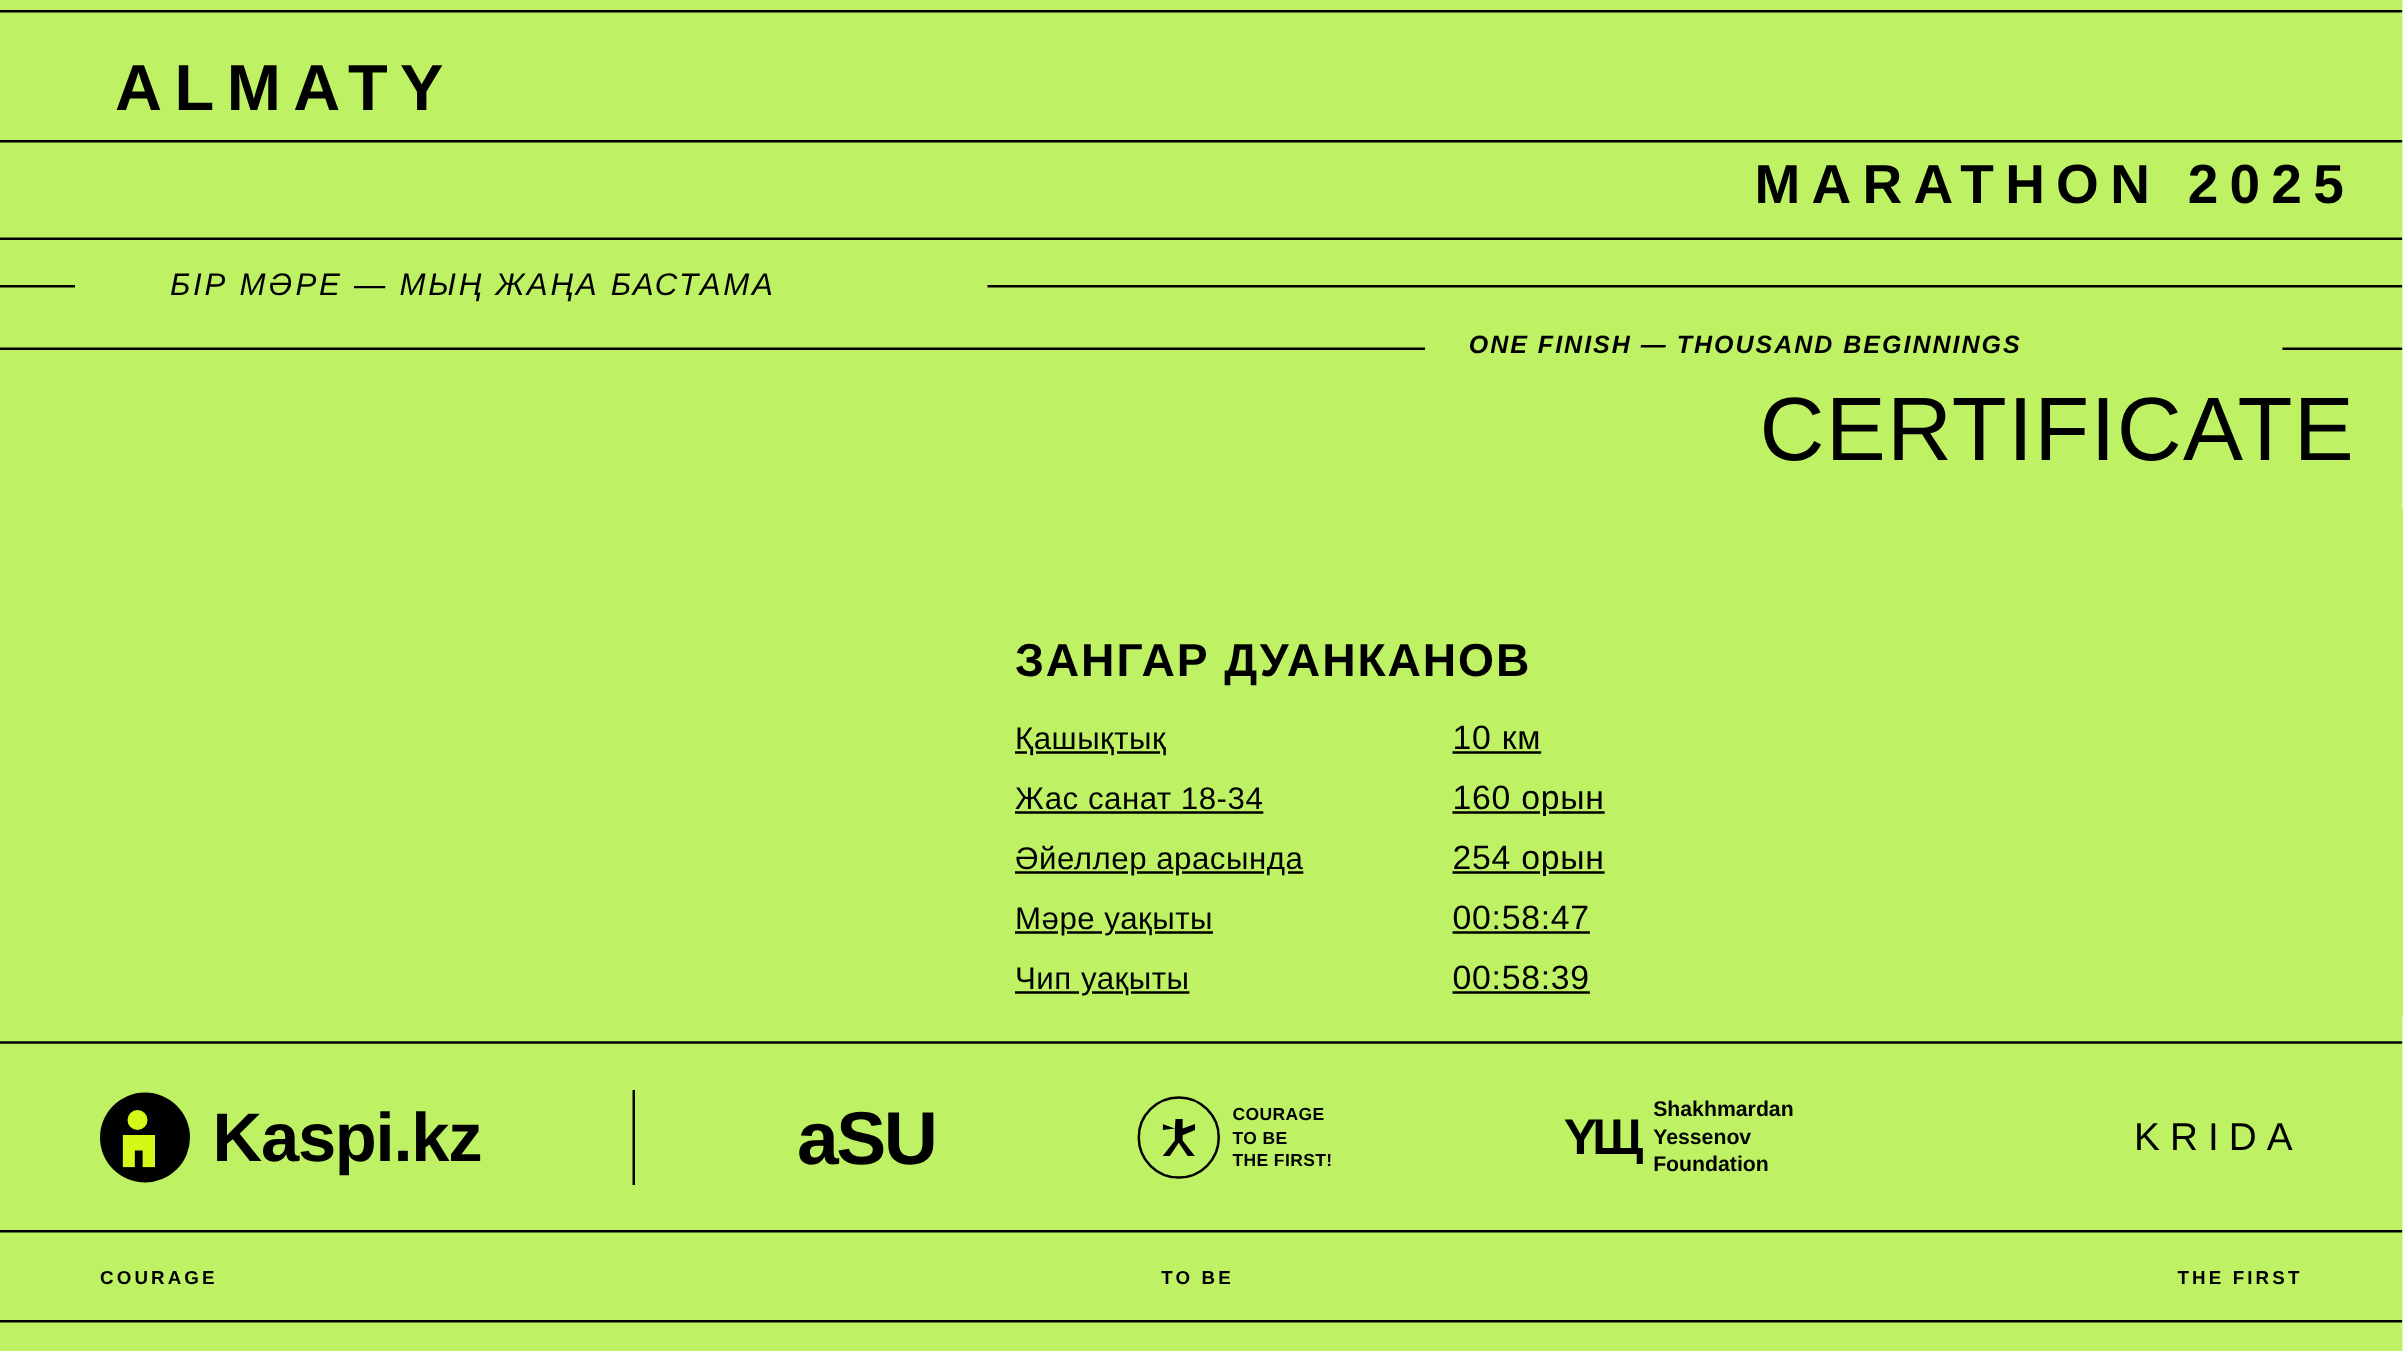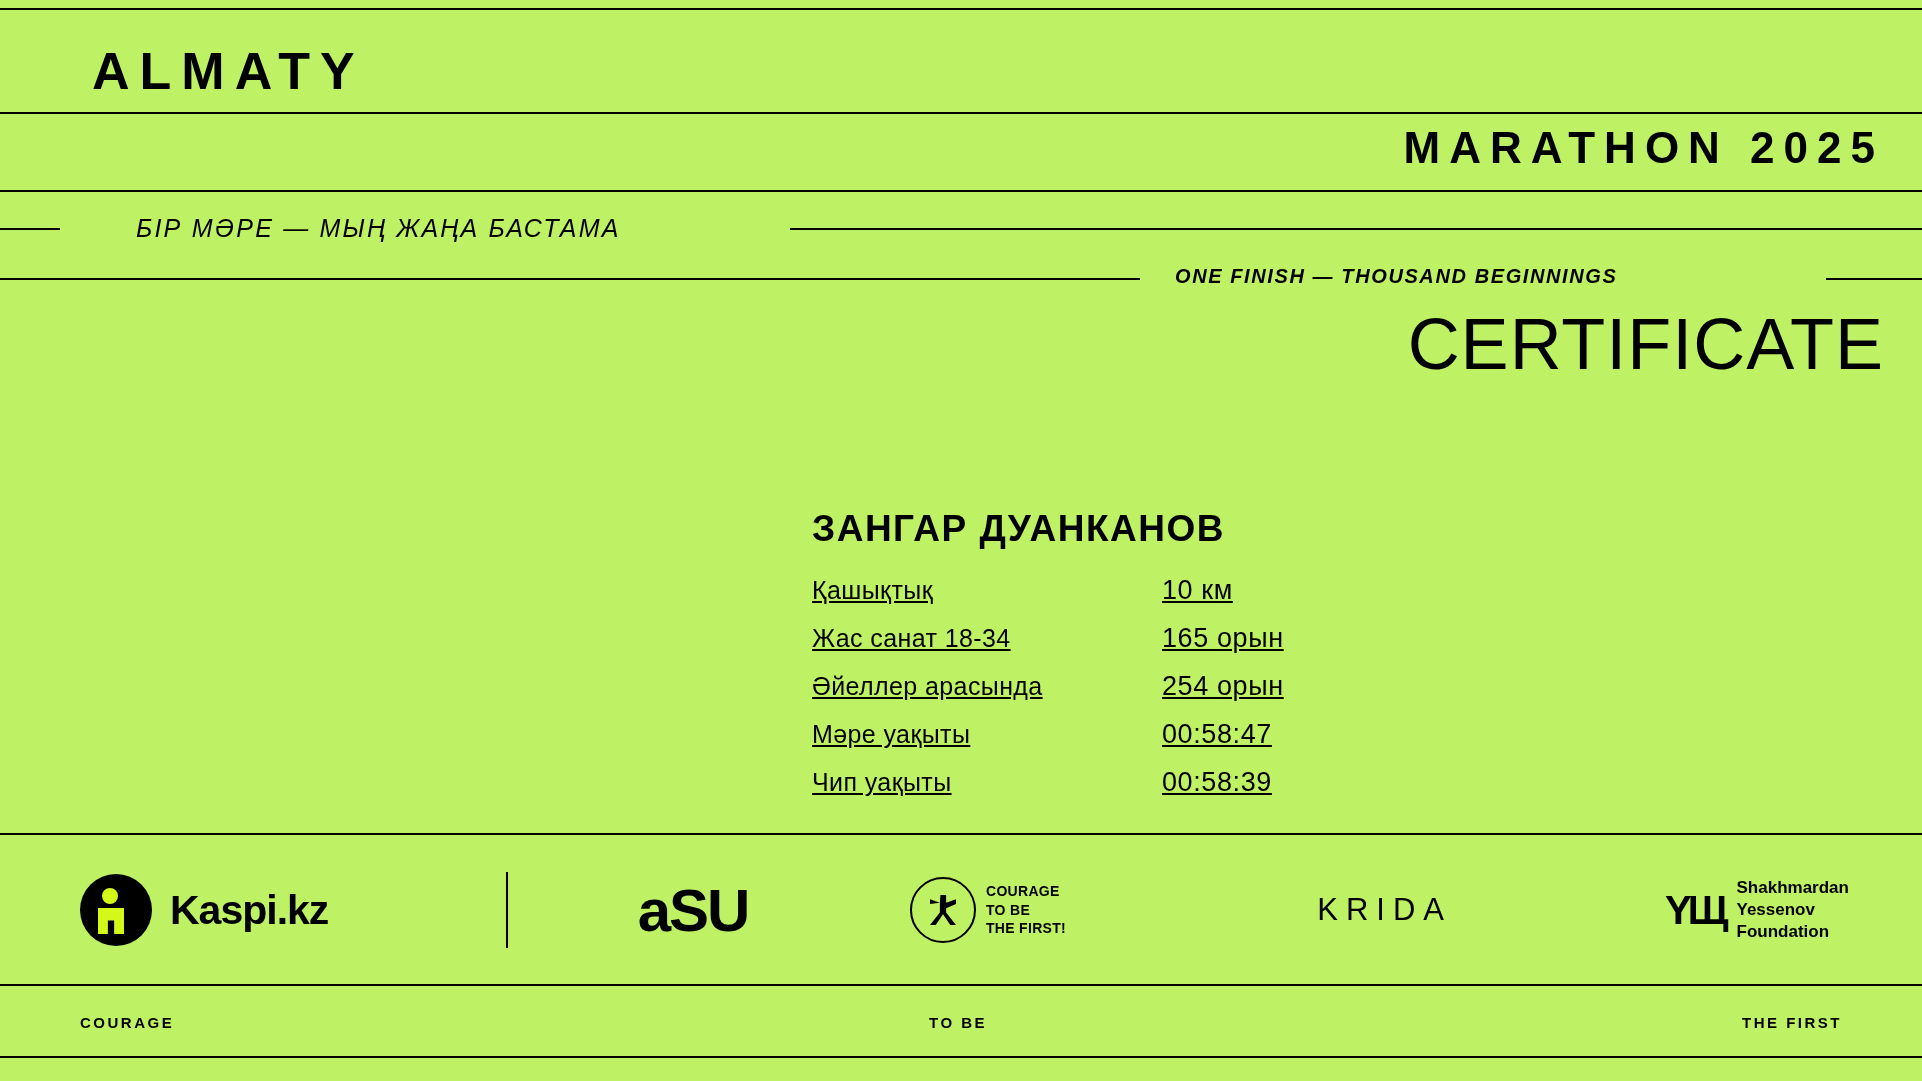--- a/index.html
+++ b/index.html
@@ -172,21 +172,21 @@
     content: "";
     position: absolute;
     left: 18px;
     top: 34px;
     width: 26px;
     height: 26px;
     background: #d4f818;
     clip-path: polygon(0 0, 100% 0, 100% 100%, 62% 100%, 62% 48%, 38% 48%, 38% 100%, 0 100%);
   }
   .kaspi-text {
-    font-size: 41px;
+    font-size: 55px;
     font-weight: bold;
     letter-spacing: -1px;
   }
   .asu-text {
     font-size: 60px;
     font-weight: bold;
     letter-spacing: -2px;
   }
   .courage-wrap {
     display: flex;
@@ -276,21 +276,21 @@
   <div class="cert-title">CERTIFICATE</div>
   <div class="athlete-name">ЗАНГАР ДУАНКАНОВ</div>
 
   <div class="results">
     <div class="result-row">
       <div class="result-label">Қашықтық</div>
       <div class="result-value">10 км</div>
     </div>
     <div class="result-row">
       <div class="result-label">Жас санат 18-34</div>
-      <div class="result-value">165 орын</div>
+      <div class="result-value">160 орын</div>
     </div>
     <div class="result-row">
       <div class="result-label">Әйеллер арасында</div>
       <div class="result-value">254 орын</div>
     </div>
     <div class="result-row">
       <div class="result-label">Мәре уақыты</div>
       <div class="result-value">00:58:47</div>
     </div>
     <div class="result-row">
@@ -318,34 +318,34 @@
           <div class="fig"></div>
         </div>
         <div class="courage-text">
           <div>COURAGE</div>
           <div>TO BE</div>
           <div>THE FIRST!</div>
         </div>
       </div>
     </div>
 
-    <div class="sponsor sp-krida">
-      <div class="krida-text">KRIDA</div>
-    </div>
-
     <div class="sponsor sp-yessenov">
       <div class="yess-wrap">
         <div class="yess-mark">YЩ</div>
         <div class="yess-text">
           <div>Shakhmardan</div>
           <div>Yessenov</div>
           <div>Foundation</div>
         </div>
       </div>
     </div>
+
+    <div class="sponsor sp-krida">
+      <div class="krida-text">KRIDA</div>
+    </div>
   </div>
 
   <div class="footer">
     <div>COURAGE</div>
     <div>TO BE</div>
     <div>THE FIRST</div>
   </div>
 
 </div>
 

